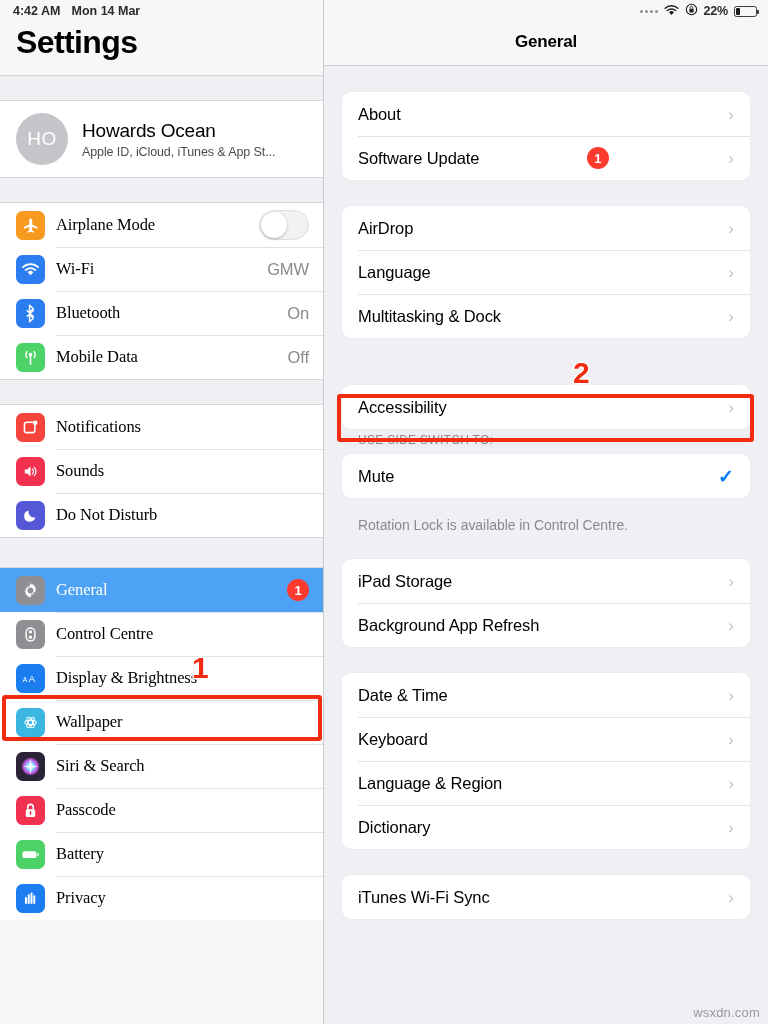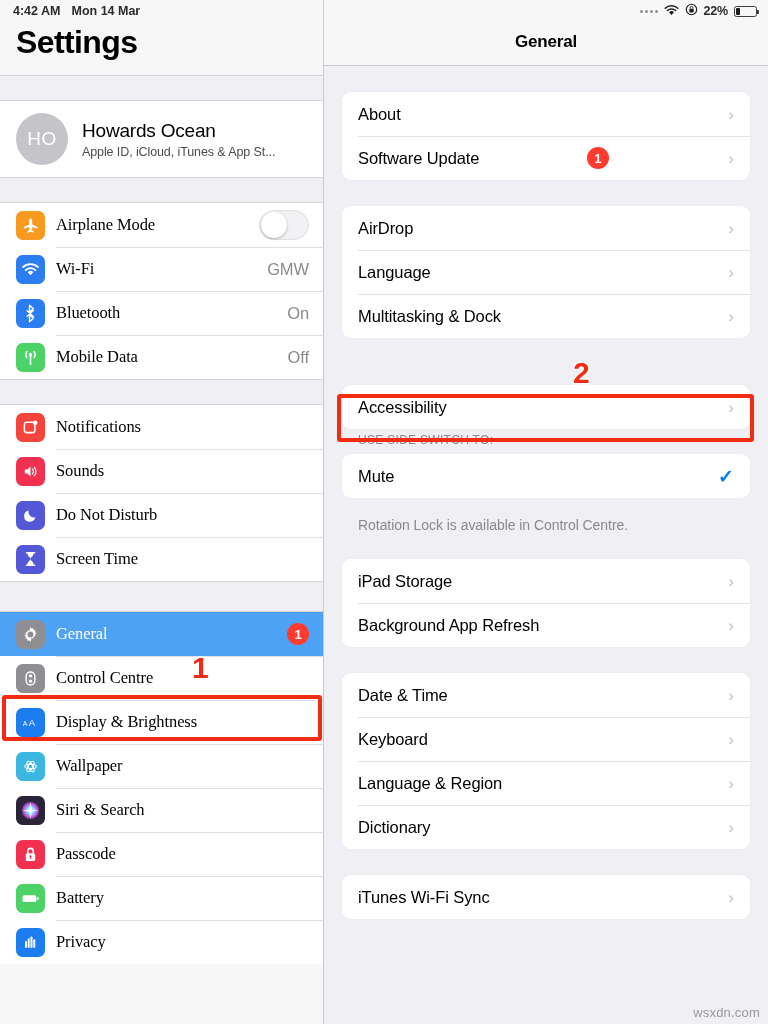--- a/index.html
+++ b/index.html
@@ -261,29 +261,20 @@
         <span class="srow-label">Sounds</span>
       </div>
       <div class="srow">
         <span class="sicon" style="background:#5457d6">
           <svg width="18" height="18" viewBox="0 0 20 20">
               <path d="M14.8 12.6A6.2 6.2 0 0 1 7.4 5a6.3 6.3 0 1 0 7.4 7.6z" fill="#fff"></path>
             </svg>
         </span>
         <span class="srow-label">Do Not Disturb</span>
       </div>
-      <div class="srow">
-        <span class="sicon" style="background:#5457d6">
-          <svg width="17" height="18" viewBox="0 0 18 20">
-            <path d="M4.5 3h9M4.5 17h9" stroke="#fff" stroke-width="1.7" stroke-linecap="round"></path>
-            <path d="M5.5 3.4c0 3.6 3.5 4.8 3.5 6.6s-3.5 3-3.5 6.6h7c0-3.6-3.5-4.8-3.5-6.6s3.5-3 3.5-6.6z" fill="#fff"></path>
-          </svg>
-        </span>
-        <span class="srow-label">Screen Time</span>
-      </div>
     </div>
 
     <div class="gap tall"></div>
 
     <div class="sgroup">
       <div class="srow selected">
         <span class="sicon" style="background:#8e8e93">
           <svg width="19" height="19" viewBox="0 0 20 20">
             <path fill="#fff" d="M10 2.2l1.1 1.6 1.9-.5.4 1.9 1.9.5-.5 1.9 1.6 1.1-1.6 1.1.5 1.9-1.9.5-.4 1.9-1.9-.5L10 17.8l-1.1-1.6-1.9.5-.4-1.9-1.9-.5.5-1.9L3.6 11l1.6-1.1-.5-1.9 1.9-.5.4-1.9 1.9.5z"></path>
             <circle cx="10" cy="10" r="3.1" fill="#8e8e93"></circle>

